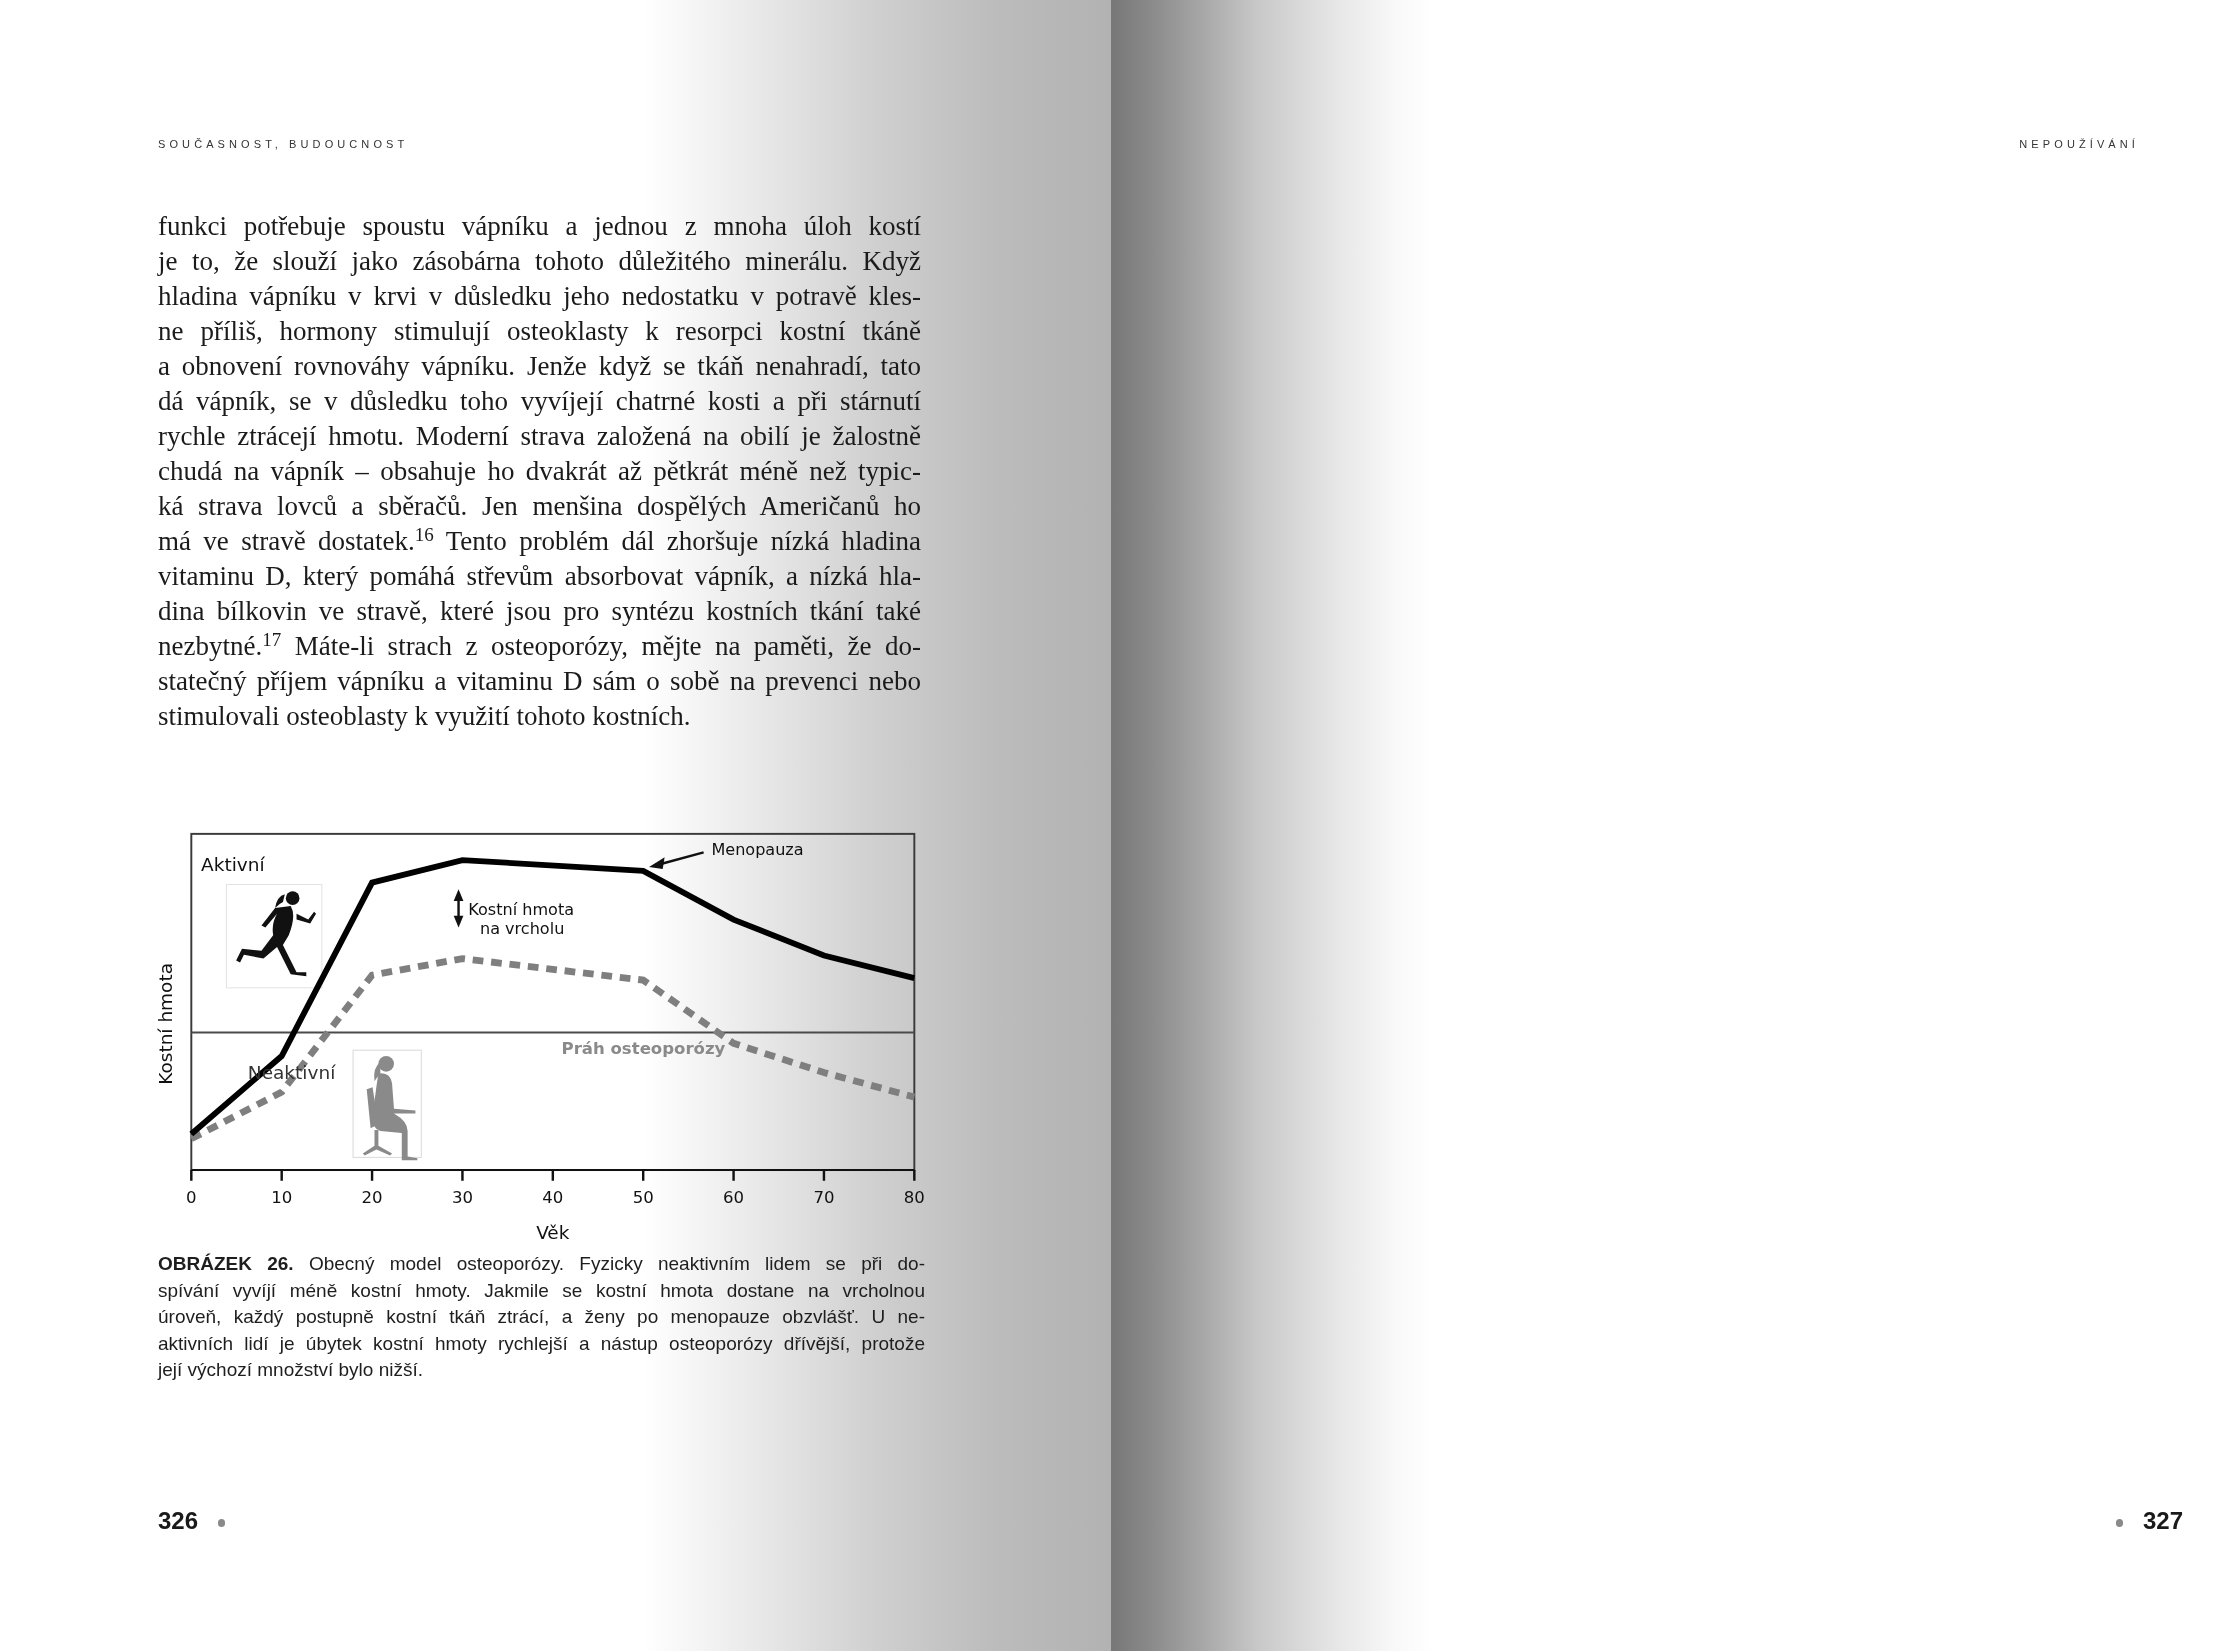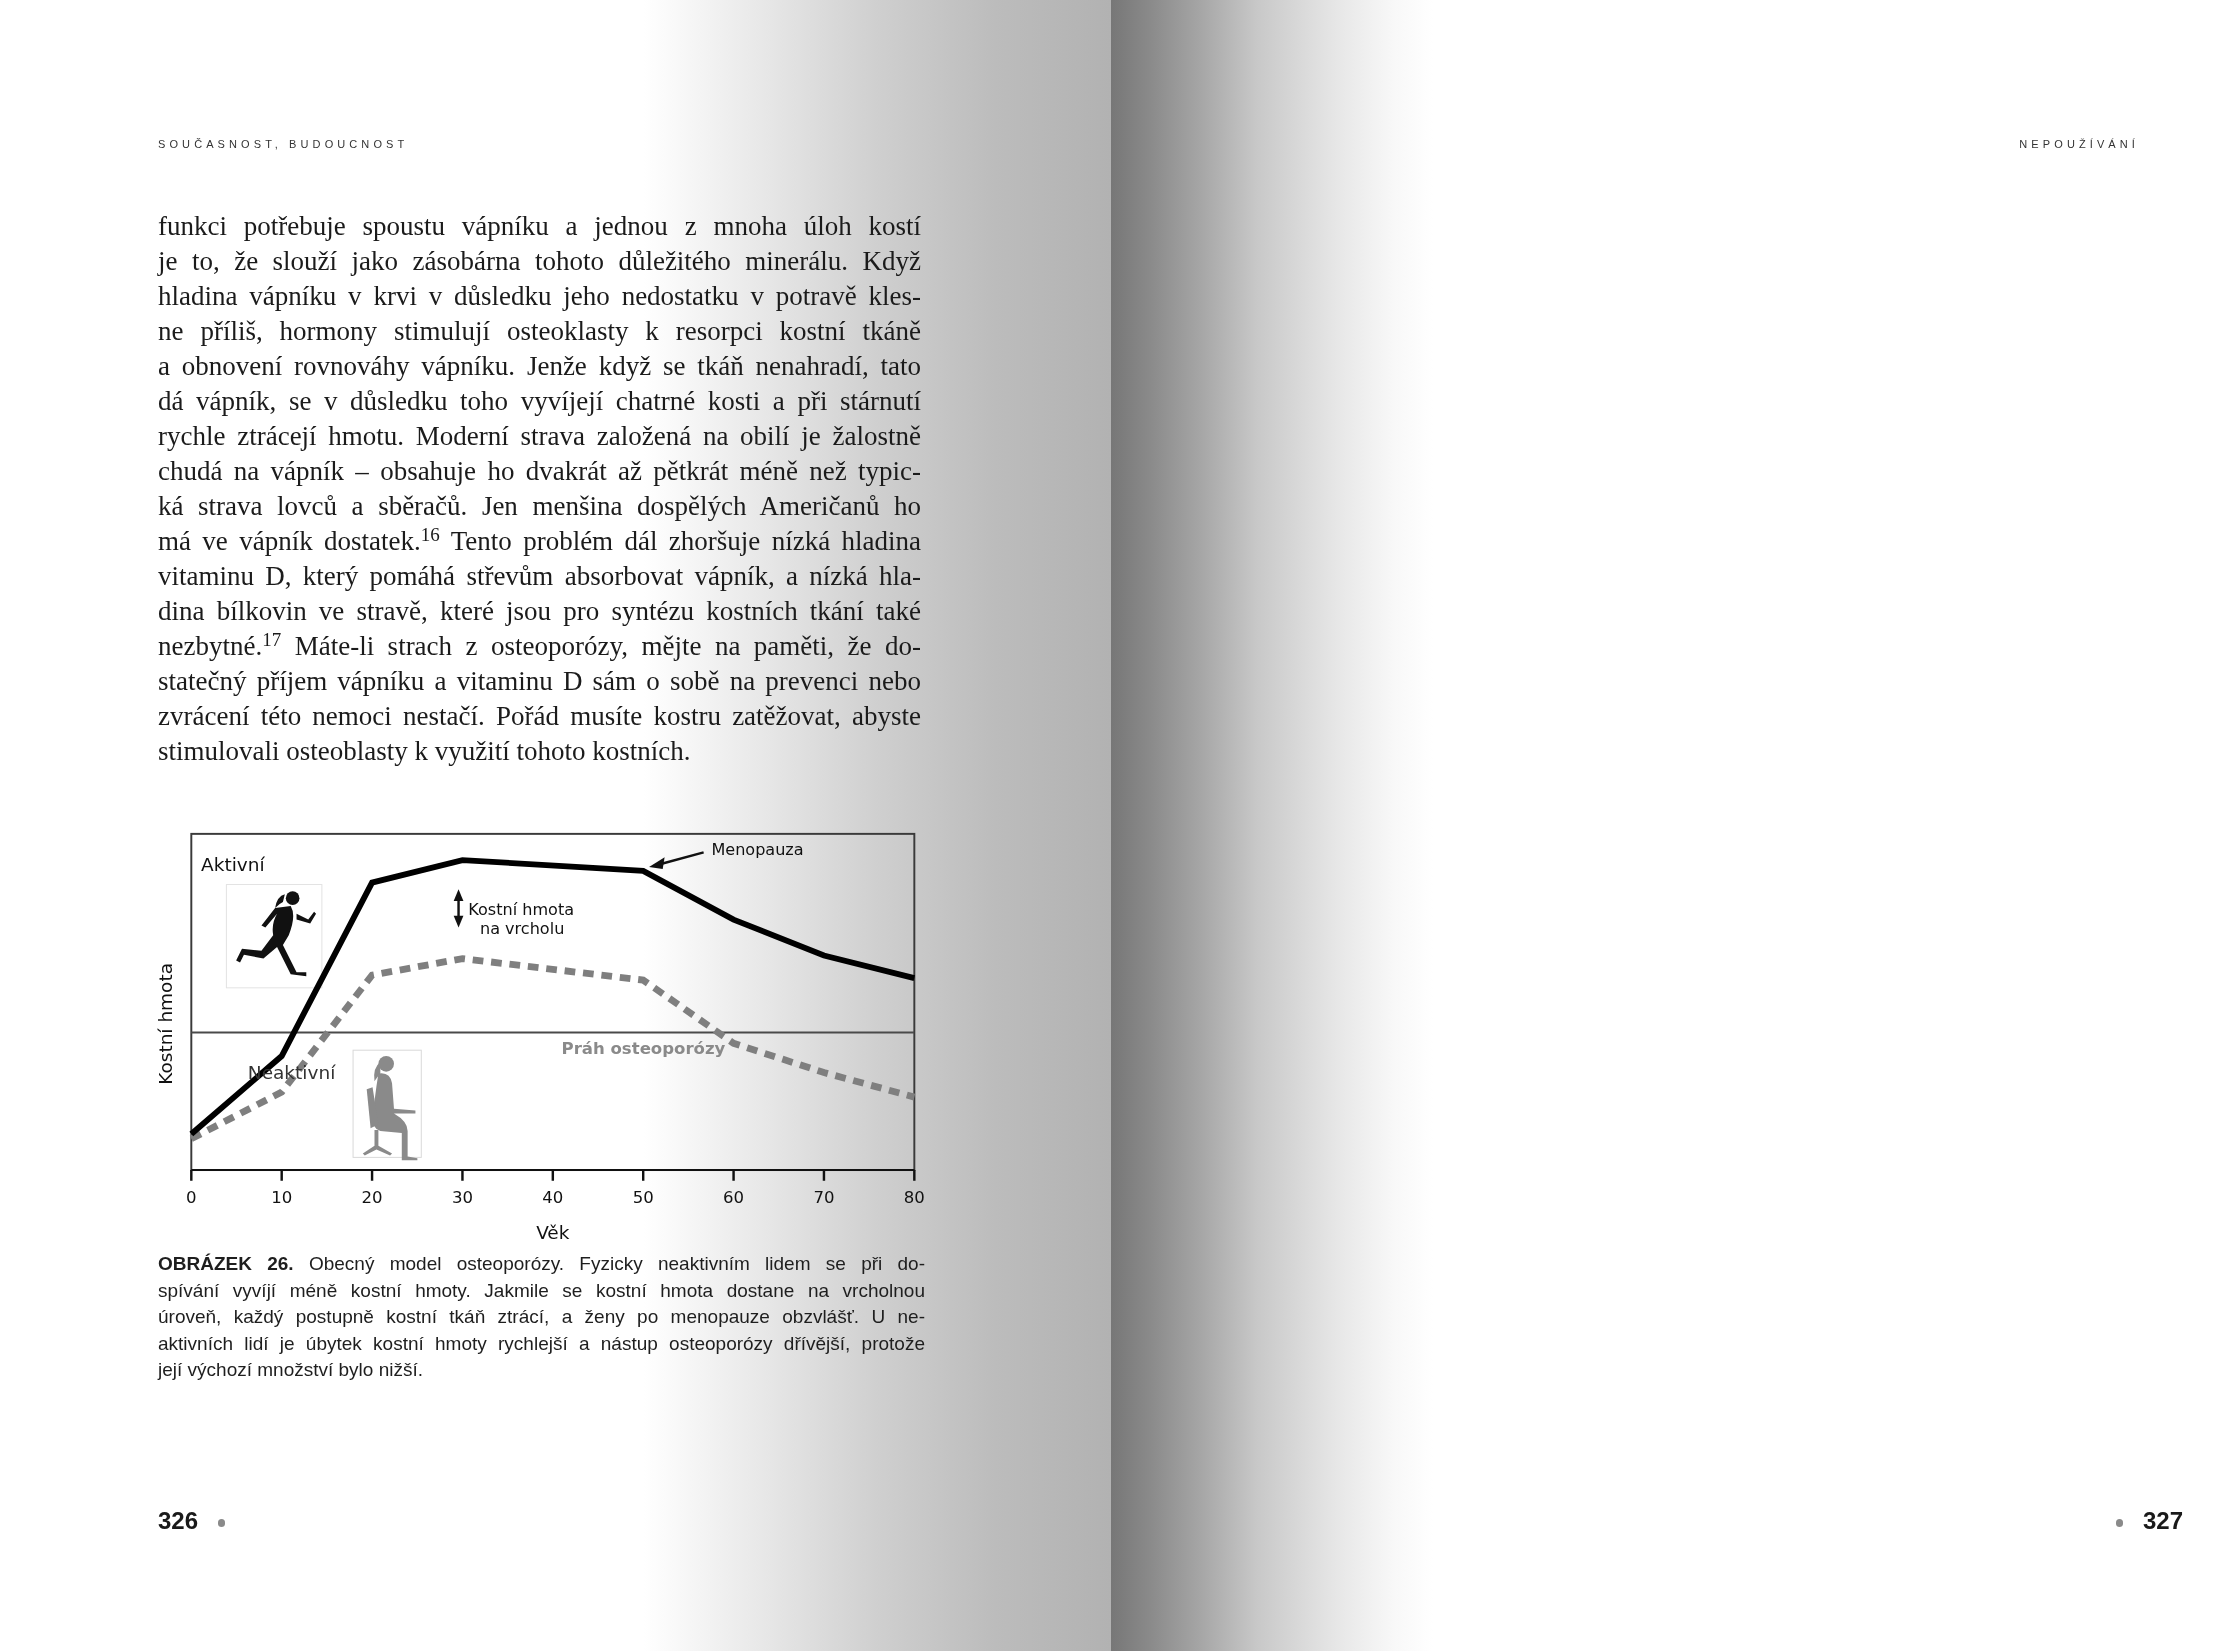--- a/index.html
+++ b/index.html
@@ -70,26 +70,25 @@
   <div class="body-text" id="left-text">
     <span class="line">funkci potřebuje spoustu vápníku a jednou z mnoha úloh kostí</span>
     <span class="line">je to, že slouží jako zásobárna tohoto důležitého minerálu. Když</span>
     <span class="line">hladina vápníku v krvi v důsledku jeho nedostatku v potravě kles-</span>
     <span class="line">ne příliš, hormony stimulují osteoklasty k resorpci kostní tkáně</span>
     <span class="line">a obnovení rovnováhy vápníku. Jenže když se tkáň nenahradí, tato</span>
     <span class="line">dá vápník, se v důsledku toho vyvíjejí chatrné kosti a při stárnutí</span>
     <span class="line">rychle ztrácejí hmotu. Moderní strava založená na obilí je žalostně</span>
     <span class="line">chudá na vápník – obsahuje ho dvakrát až pětkrát méně než typic-</span>
     <span class="line">ká strava lovců a sběračů. Jen menšina dospělých Američanů ho</span>
-    <span class="line"><span>má ve vápník dostatek.</span><sup class="fn">16</sup><span> Tento problém dál zhoršuje nízká hladina</span></span>
+    <span class="line"><span>má ve stravě dostatek.</span><sup class="fn">16</sup><span> Tento problém dál zhoršuje nízká hladina</span></span>
     <span class="line">vitaminu D, který pomáhá střevům absorbovat vápník, a nízká hla-</span>
     <span class="line">dina bílkovin ve stravě, které jsou pro syntézu kostních tkání také</span>
     <span class="line"><span>nezbytné.</span><sup class="fn">17</sup><span> Máte-li strach z osteoporózy, mějte na paměti, že do-</span></span>
     <span class="line">statečný příjem vápníku a vitaminu D sám o sobě na prevenci nebo</span>
-    <span class="line">zvrácení této nemoci nestačí. Pořád musíte kostru zatěžovat, abyste</span>
     <span class="line last">stimulovali osteoblasty k využití tohoto kostních.</span>
   </div>
 
   <div id="chart-wrap">
     <svg id="chart-svg" viewBox="0 0 820 430" xmlns="http://www.w3.org/2000/svg">
       <rect x="46" y="5" width="742" height="345" fill="none" stroke="#3a3a3a" stroke-width="2"></rect>
       <line x1="46" y1="350" x2="788" y2="350" stroke="#111" stroke-width="2"></line>
       <g id="x-ticks">
           <line x1="46" x2="46" y1="350" y2="361" stroke="#111" stroke-width="2.5"></line>
           <line x1="138.75" x2="138.75" y1="350" y2="361" stroke="#111" stroke-width="2.5"></line>

